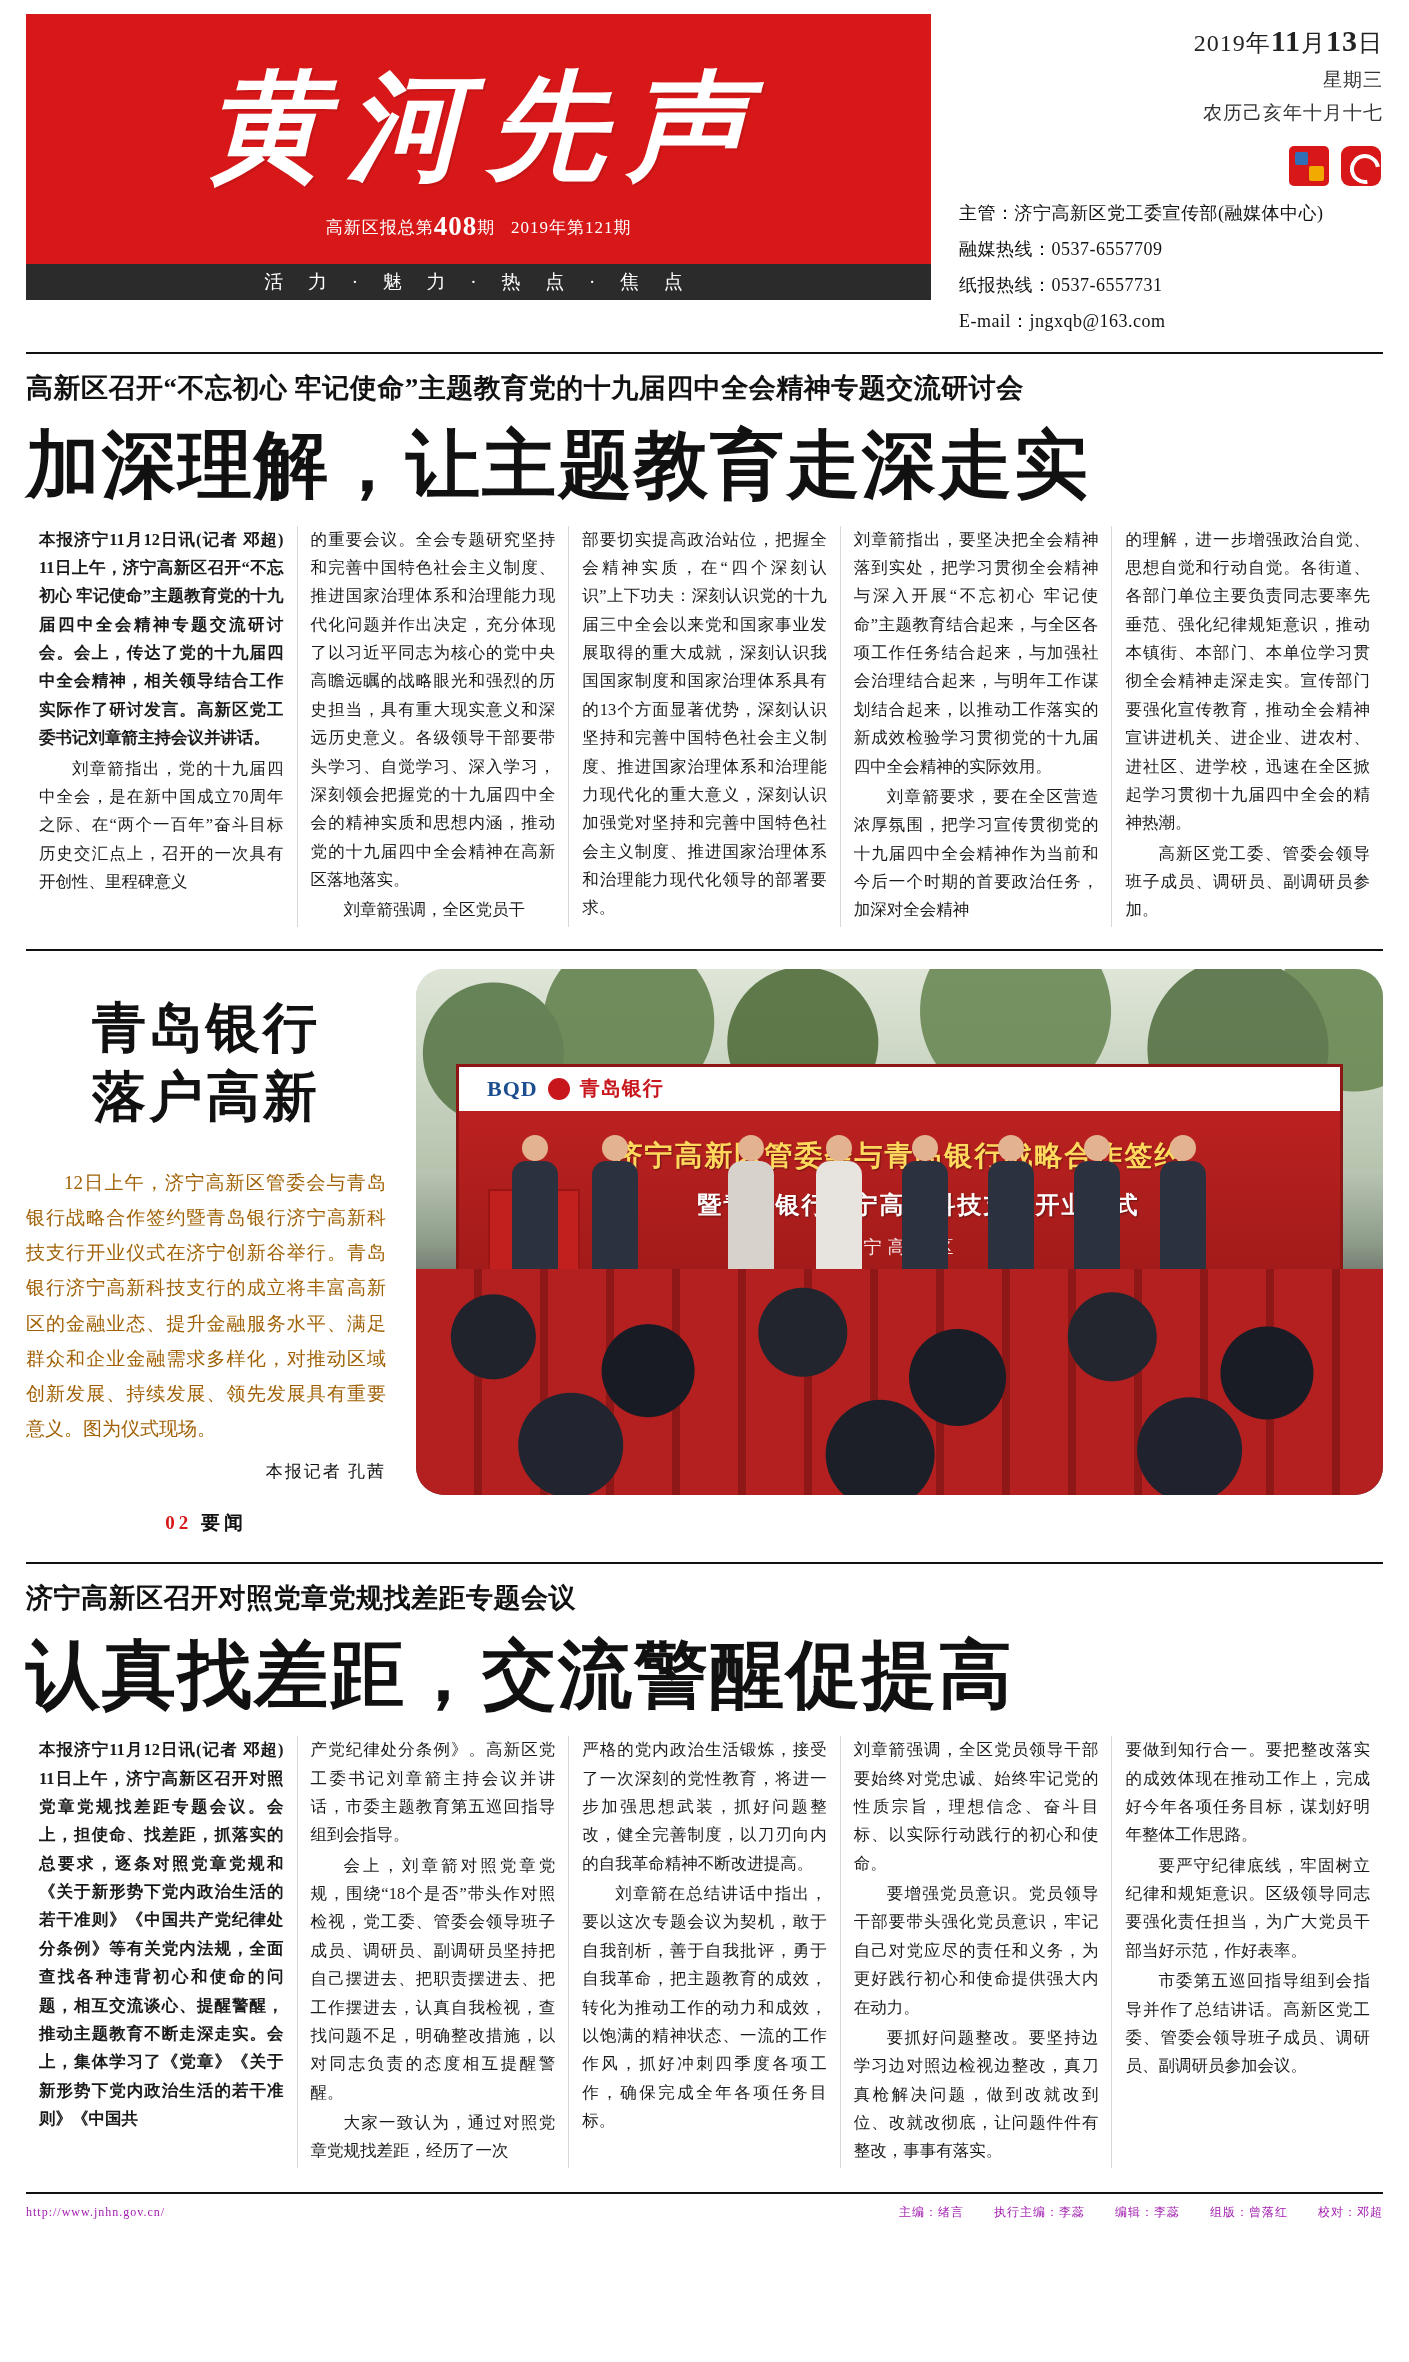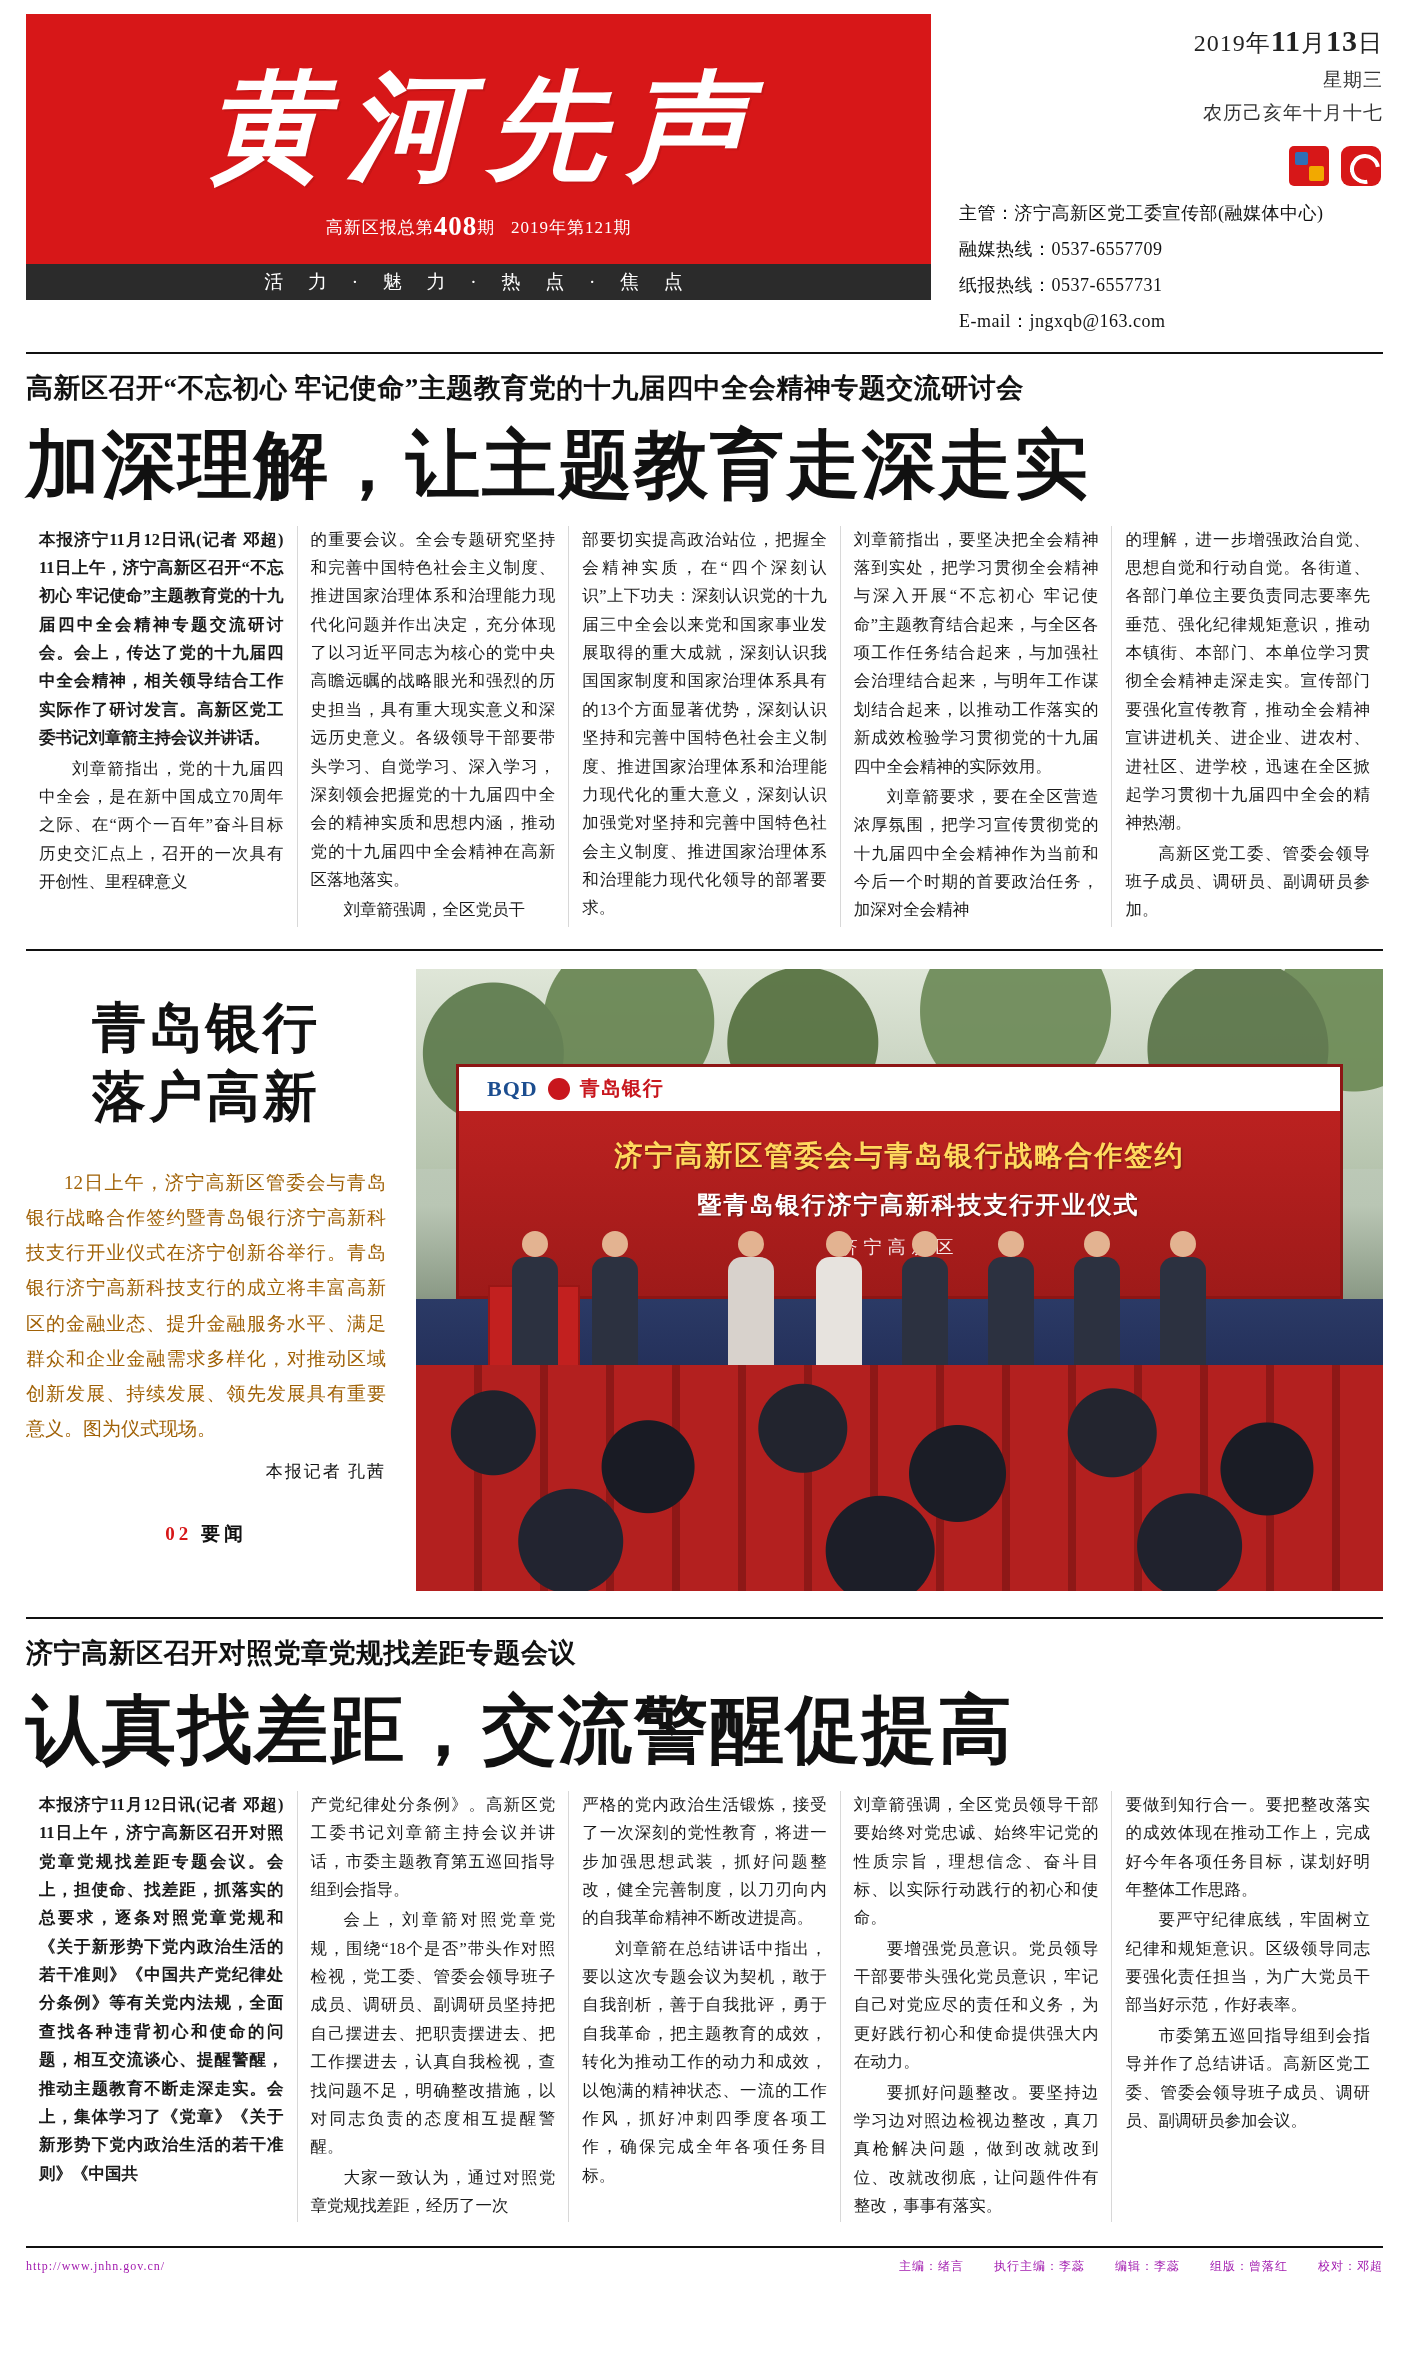--- a/index.html
+++ b/index.html
@@ -215,34 +215,35 @@
     color: #a16207;
   }
   .byline {
     text-align: right;
     margin-top: 14px;
     font-size: 17px;
     letter-spacing: 2px;
   }
   .page-ref {
     text-align: center;
-    margin-top: 38px;
+    margin-top: 27px;
     font-size: 19px;
     color: #d71718;
     font-weight: bold;
     letter-spacing: 4px;
   }
   .page-ref .label { color: #111; }
 
   .feature-photo {
     flex: 1;
-    height: 622px;
+    height: 526px;
     position: relative;
     overflow: hidden;
     background: linear-gradient(#c9d3c4 0%, #b9c6b4 38%, #8d9c88 52%, #6c6f6c 60%, #4a4d52 100%);
+    border-radius: 28px;
   }
   .ph-sky { position:absolute; left:0; right:0; top:0; height:200px;
     background: linear-gradient(#dfe6d8, #b6c4ae); }
   .ph-trees { position:absolute; left:0; right:0; top:0; height:210px;
     background:
       radial-gradient(circle at 8% 40%, #5d7a4c 0 70px, transparent 71px),
       radial-gradient(circle at 22% 25%, #688552 0 85px, transparent 86px),
       radial-gradient(circle at 40% 35%, #55703f 0 75px, transparent 76px),
       radial-gradient(circle at 62% 20%, #6d8a58 0 95px, transparent 96px),
       radial-gradient(circle at 85% 38%, #5a7448 0 90px, transparent 91px),

